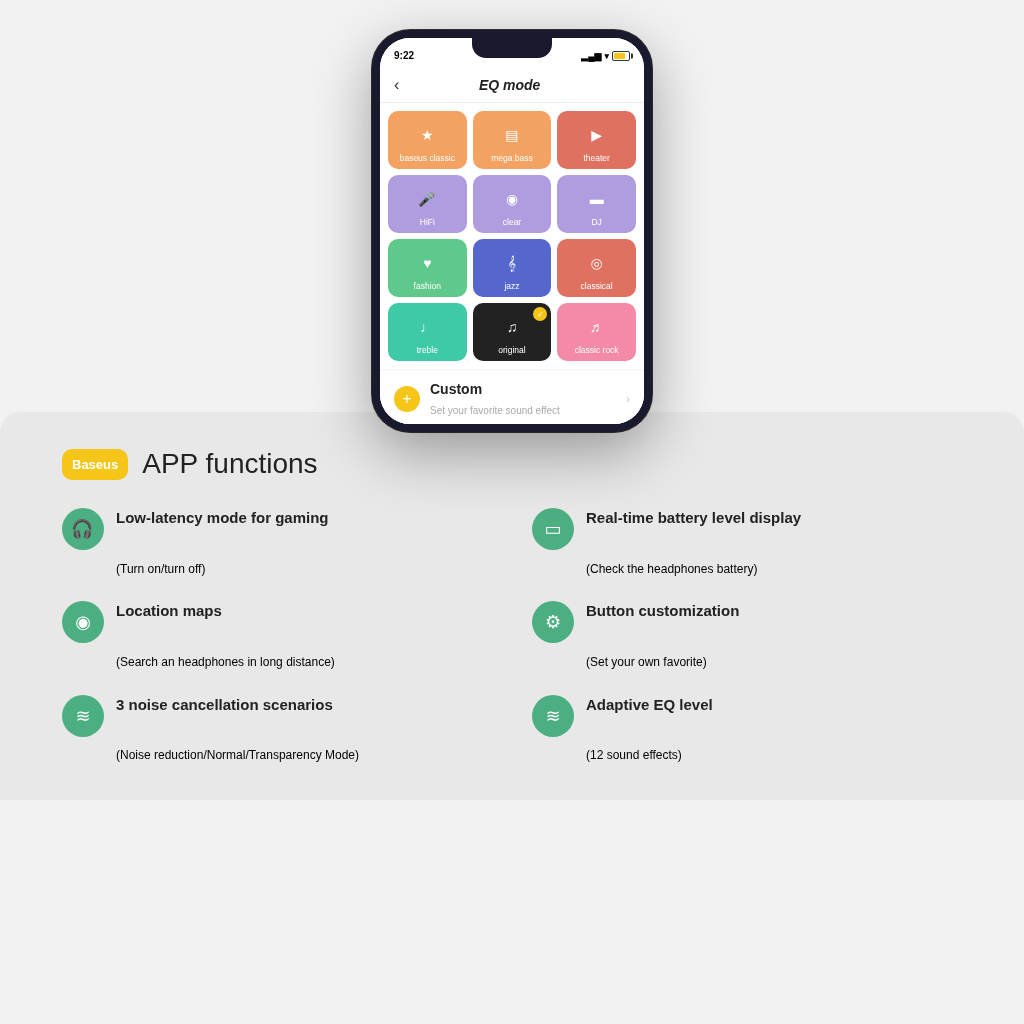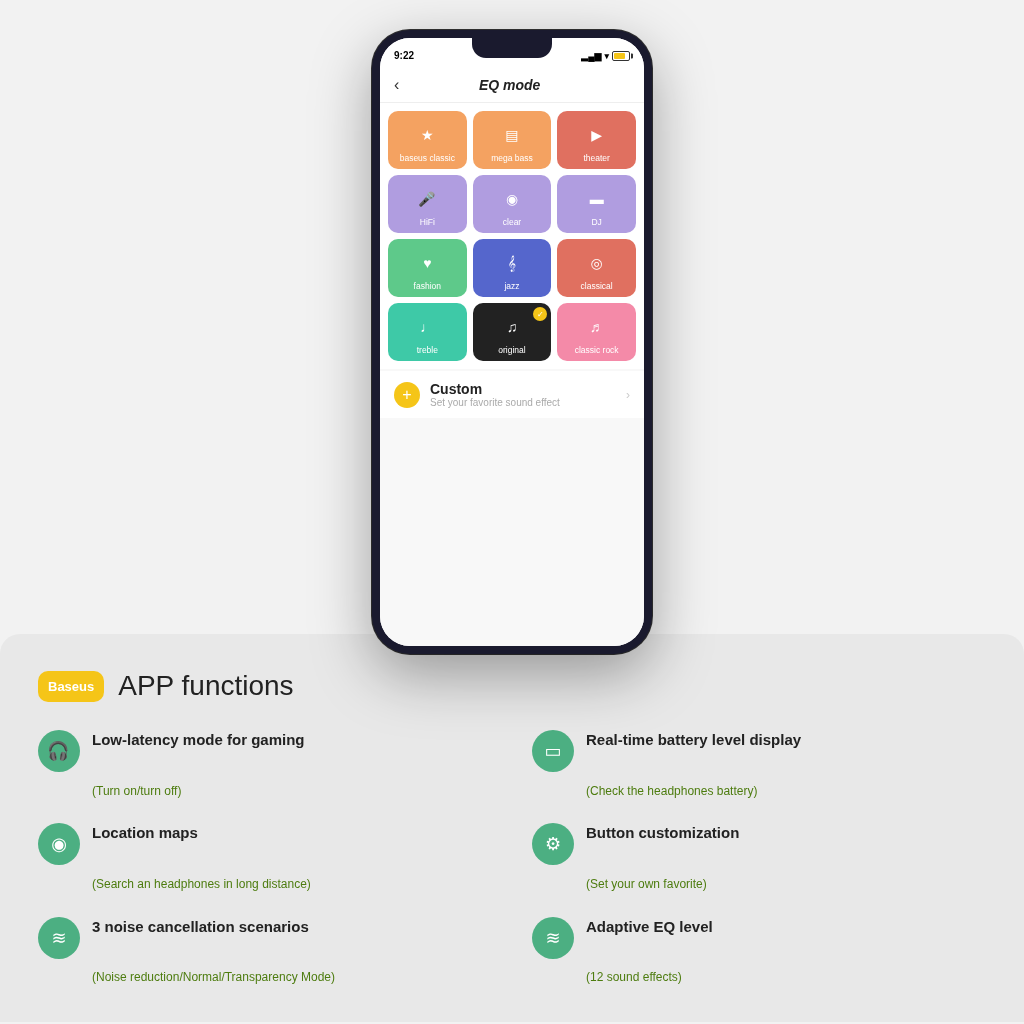--- a/index.html
+++ b/index.html
@@ -27,21 +27,21 @@
       width: 100%;
       display: flex;
       justify-content: center;
       padding-top: 30px;
       padding-bottom: 0;
       position: relative;
       z-index: 2;
     }
     .phone-outer {
       width: 280px;
-      height: 624px;
+      height: 402px;
       background: #1a1a2e;
       border-radius: 38px;
       padding: 8px;
       box-shadow: 0 20px 60px rgba(0,0,0,0.35), 0 0 0 1px #333;
       position: relative;
     }
     .phone-inner {
       width: 100%;
       height: 100%;
       background: #ffffff;
@@ -204,32 +204,33 @@
       flex: 1;
     }
     .custom-title {
       font-size: 14px;
       font-weight: 600;
       color: #222;
     }
     .custom-subtitle {
       font-size: 10px;
       color: #aaa;
+      margin-top: 8px;
     }
     .custom-arrow {
       font-size: 12px;
       color: #ccc;
     }
 
     
     .info-panel {
       width: 100%;
       background: #e8e8e8;
       border-radius: 20px 20px 0 0;
-      padding: 36px 38px 36px;
+      padding: 36px 62px 36px;
       margin-top: -20px;
       position: relative;
       z-index: 1;
     }
     .info-header {
       display: flex;
       align-items: center;
       gap: 14px;
       margin-bottom: 28px;
     }
@@ -271,21 +272,21 @@
     .feature-text-area {}
     .feature-title {
       font-size: 15px;
       font-weight: 600;
       color: #222;
       line-height: 1.3;
       margin-bottom: 2px;
     }
     .feature-subtitle {
       font-size: 12px;
-      color: #4d7c0f;
+      color: #000000;
       line-height: 1.4;
       margin-top: 33px;
     }
   </style>
 </head>
 <body>
 
 <div class="page-wrapper">
 
   <div class="phone-area">

